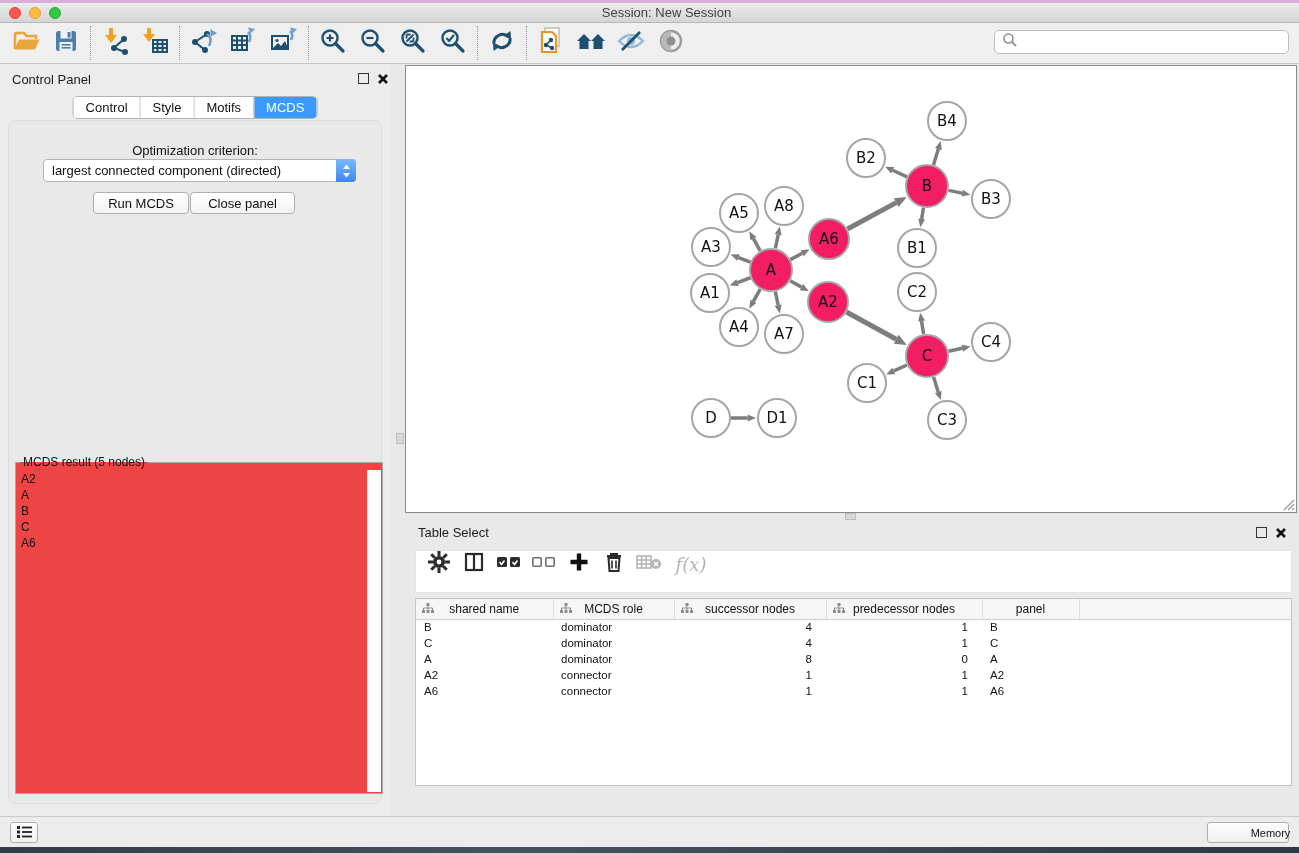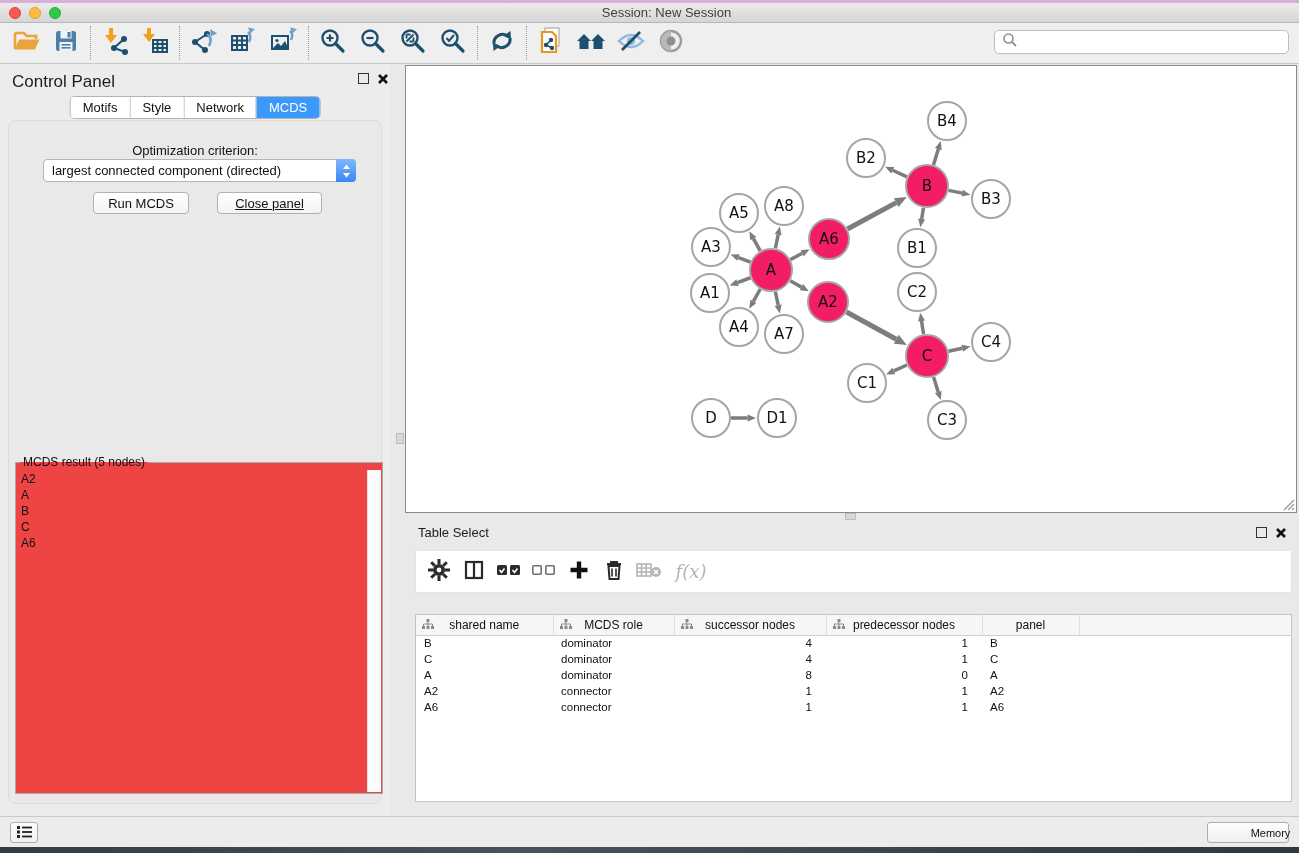--- a/index.html
+++ b/index.html
@@ -26,21 +26,21 @@
     border-bottom:1px solid #c6c6c6; display:flex; align-items:center; }
   .tb-btn { width:40px; height:34px; display:flex; align-items:center; justify-content:center; }
   .tb-sep { width:1px; height:34px; border-left:1px dotted #9a9a9a; margin:0 4px; }
   #search-box { position:absolute; right:10px; top:7px; width:295px; height:24px;
     background:#fff; border:1px solid #bebebe; border-radius:5px;
     display:flex; align-items:center; padding-left:7px; }
 
   
   #control-panel { left:0; top:64px; width:390px; height:752px; background:#ececec; }
   #cp-header { position:absolute; left:0; top:6px; width:100%; height:20px; }
-  #cp-title { position:absolute; left:12px; top:2px; font-size:17px; color:#1c1c1c; }
+  #cp-title { position:absolute; left:12px; top:2px; font-size:13px; color:#1c1c1c; }
   .panel-float { position:absolute; width:11px; height:11px; border:1.5px solid #333; background:transparent; }
   .panel-close { position:absolute; width:12px; height:12px; }
   .panel-close svg { display:block; }
 
   .seg-bar { display:flex; background:#fff; border:1px solid #b3b3b3; border-radius:5px; overflow:hidden; }
   .seg { padding:3px 12px; font-size:13px; color:#111; border-left:1px solid #c9c9c9;
     background:#fff; white-space:nowrap; text-align:center; }
   .seg:first-child { border-left:none; }
   .seg.sel { background:#3b99fc; color:#fff; }
 
@@ -83,26 +83,26 @@
 
   .grip { background:#d8d8d8; border:1px solid #bdbdbd; }
   #left-grip  { left:6px; top:369px; width:8px; height:11px; }
   #bottom-grip { left:455px; top:449px; width:11px; height:7px; }
 
   
   #table-panel { position:absolute; left:0px; top:456px; width:909px; height:296px; }
   #tp-title { position:absolute; left:28px; top:5px; font-size:13px; color:#1c1c1c; }
   #tp-toolbar { position:absolute; left:25px; top:30px; width:877px; height:43px;
     background:#fff; border:1px solid #e4e4e4; border-radius:2px;
-    display:flex; align-items:center; padding-left:10px; gap:9px; }
+    display:flex; align-items:flex-start; padding-left:10px; gap:9px; }
   .tt-btn { width:26px; height:26px; display:flex; align-items:center; justify-content:center; }
   #fx-label { font-size:18px; font-style:italic; font-family:"DejaVu Serif", serif; color:#b3b3b3; }
 
   #node-table { position:absolute; left:25px; top:78px; width:877px; height:188px;
-    background:#fff; border:1px solid #c4c4c4;margin-top:16px; }
+    background:#fff; border:1px solid #c4c4c4; }
   table { border-collapse:collapse; width:100%; table-layout:fixed; }
   th { height:20px; background:#f6f6f6; border-bottom:1px solid #cfcfcf;
     border-right:1px solid #dedede; font-size:12px; font-weight:normal; color:#111;
     position:relative; text-align:center; }
   th:last-child { border-right:none; }
   .th-icon { position:absolute; left:6px; top:4px; }
   td { height:16px; font-size:11.5px; color:#111; padding:0 8px; white-space:nowrap;
     overflow:hidden; }
   td.num { text-align:right; padding-right:14px; }
 
@@ -317,39 +317,39 @@
     <div id="cp-title">Control Panel</div>
     <div class="panel-float" style="left:358px; top:3px;"></div>
     <div class="panel-close" style="left:377px; top:3px;">
       <svg width="12" height="12" viewBox="0 0 12 12">
           <path d="M2 2 L10 10 M10 2 L2 10" stroke="#111" stroke-width="2.6"></path>
         </svg>
     </div>
   </div>
 
   <div id="cp-tabs" class="seg-bar">
+    <div class="seg">Control</div>
+    <div class="seg">Style</div>
     <div class="seg">Motifs</div>
-    <div class="seg">Style</div>
-    <div class="seg">Network</div>
     <div class="seg sel">MCDS</div>
   </div>
 
   <div id="cp-content">
     <div id="opt-label">Optimization criterion:</div>
     <div id="opt-combo">
       <div id="opt-combo-text">largest connected component (directed)</div>
       <div id="opt-stepper">
         <svg width="9" height="14" viewBox="0 0 9 14">
             <path d="M4.5 0.5 L8 5 H1 Z" fill="#fff"></path>
             <path d="M4.5 13.5 L8 9 H1 Z" fill="#fff"></path>
           </svg>
       </div>
     </div>
     <div class="btn" style="left:84px; top:71px; width:96px;">Run MCDS</div>
-    <div class="btn" style="left:208px; top:71px; width:105px;text-decoration:underline;">Close panel</div>
+    <div class="btn" style="left:181px; top:71px; width:105px;">Close panel</div>
 
     <fieldset id="mcds-result">
       <legend>MCDS result (5 nodes)</legend>
       <div id="mcds-list">
           <div class="mcds-item">A2</div>
           <div class="mcds-item">A</div>
           <div class="mcds-item">B</div>
           <div class="mcds-item">C</div>
           <div class="mcds-item">A6</div>
         </div>

